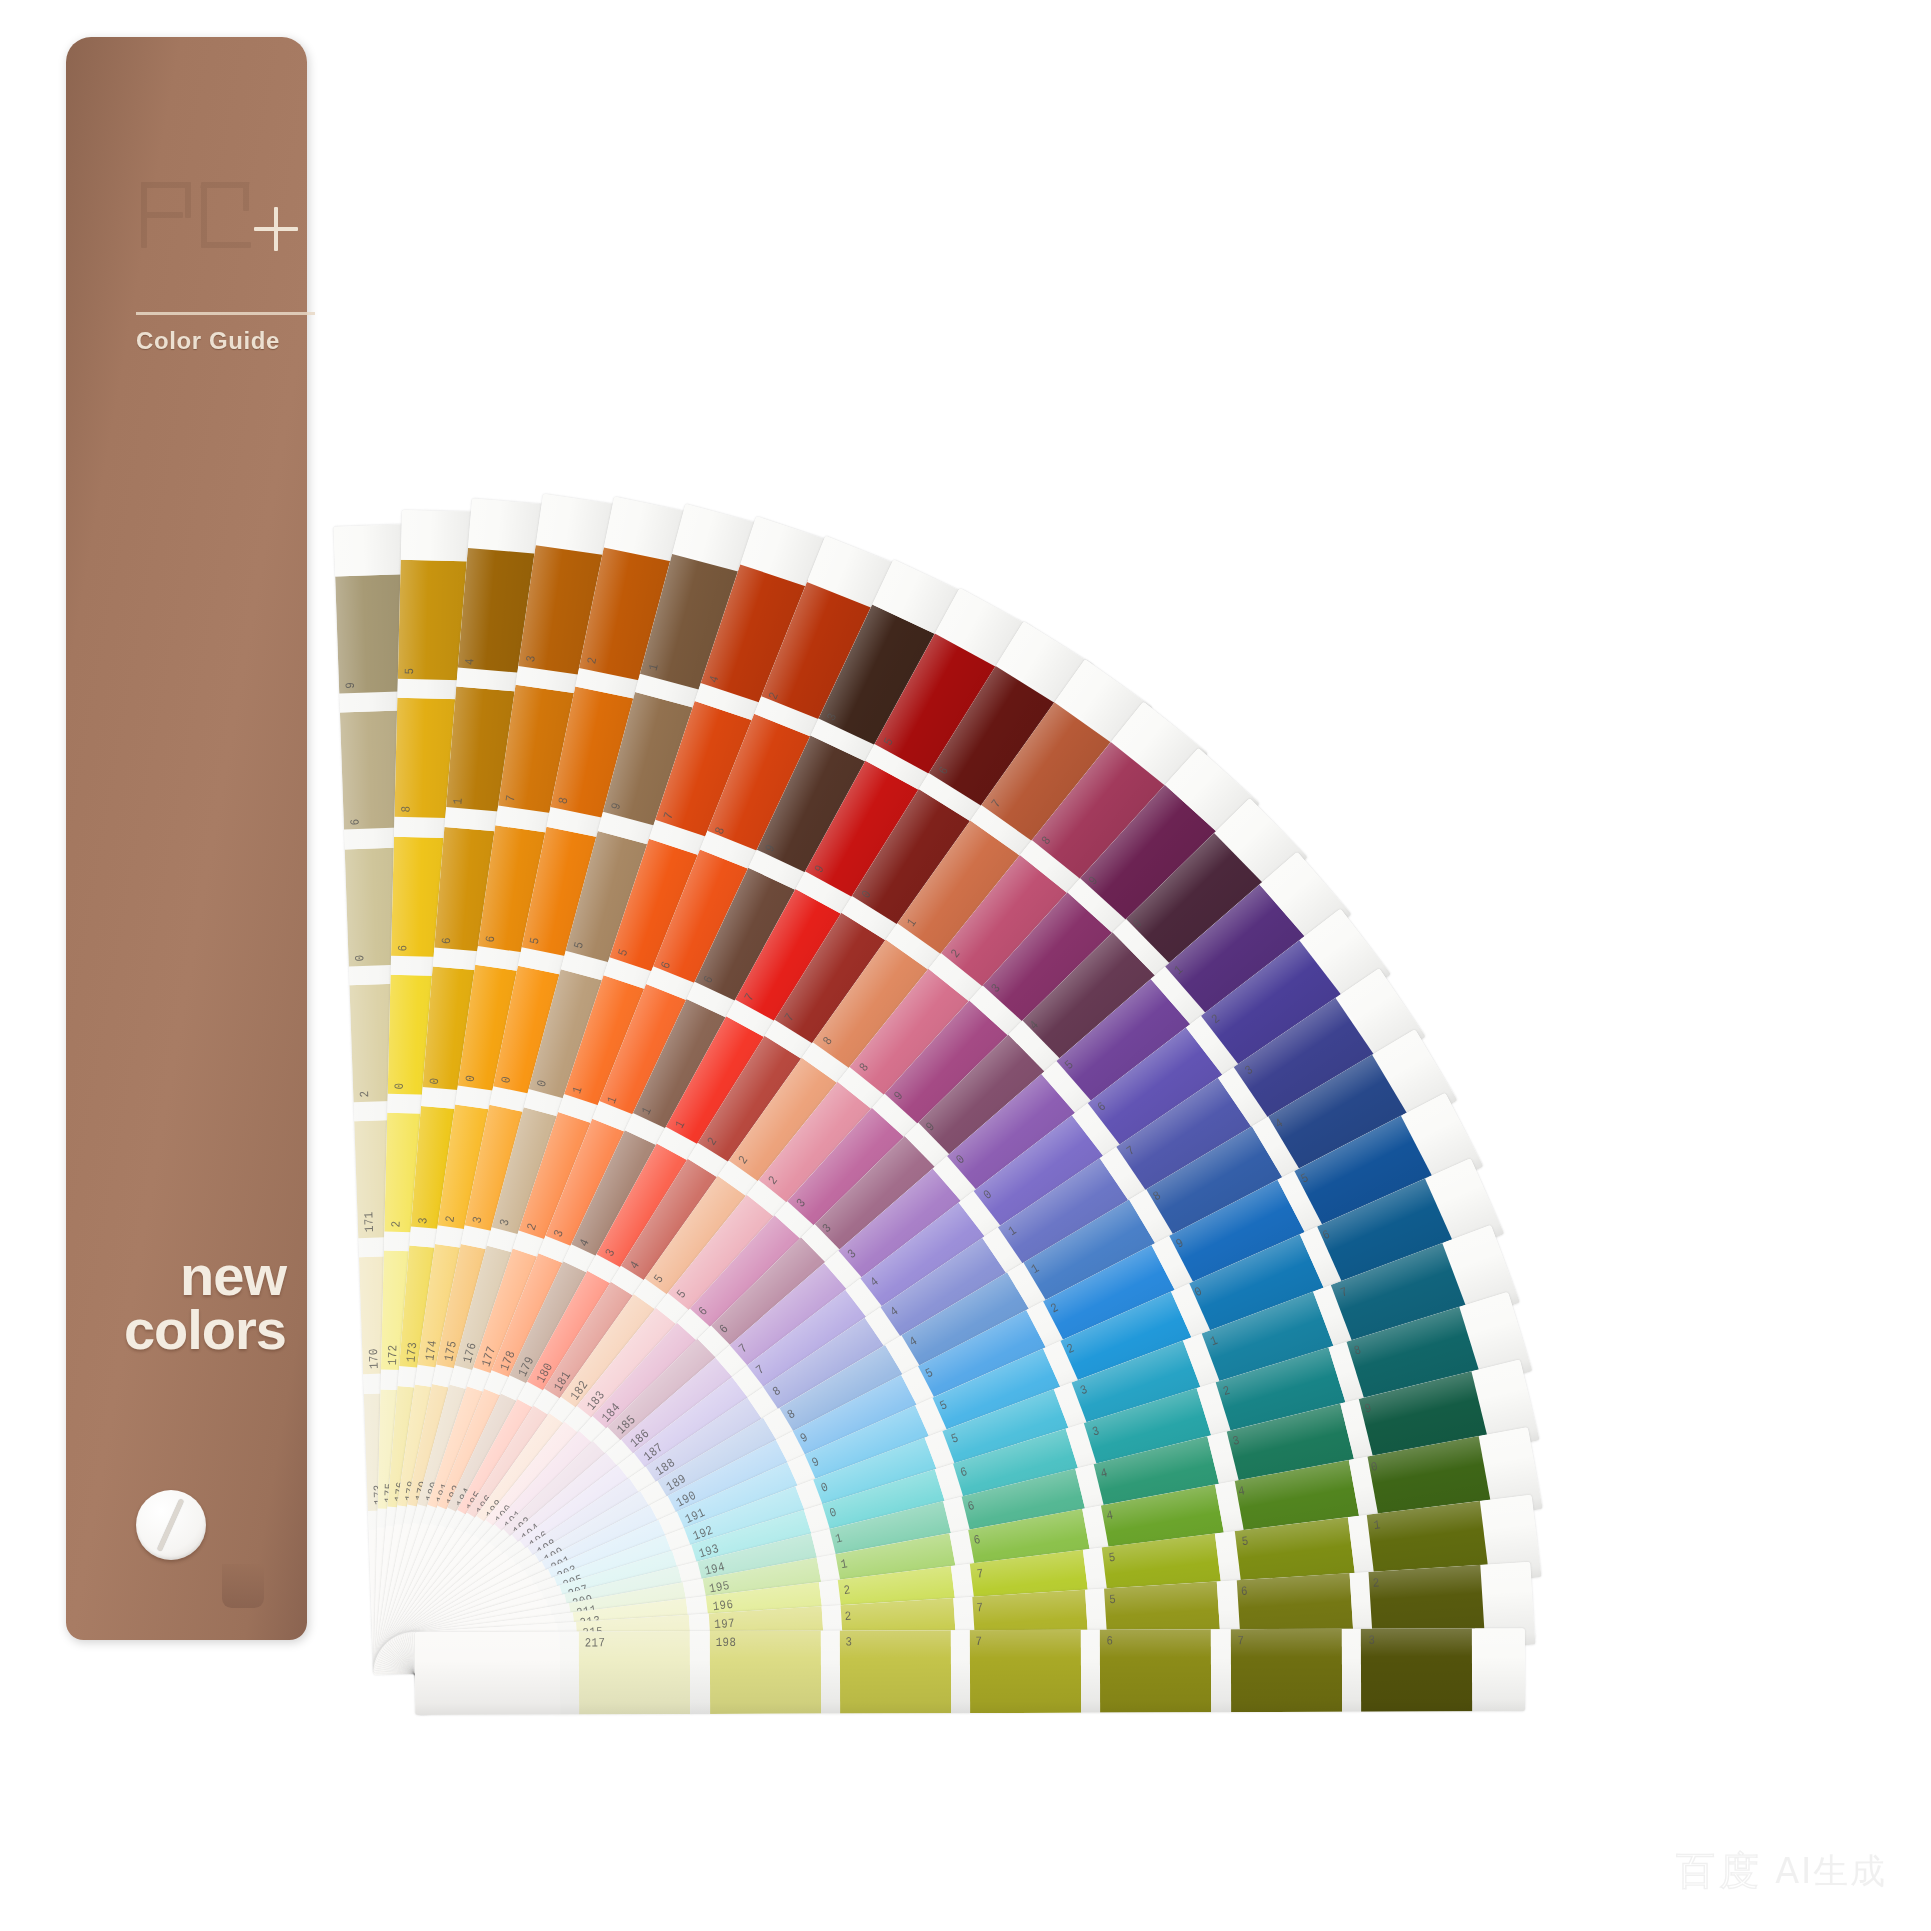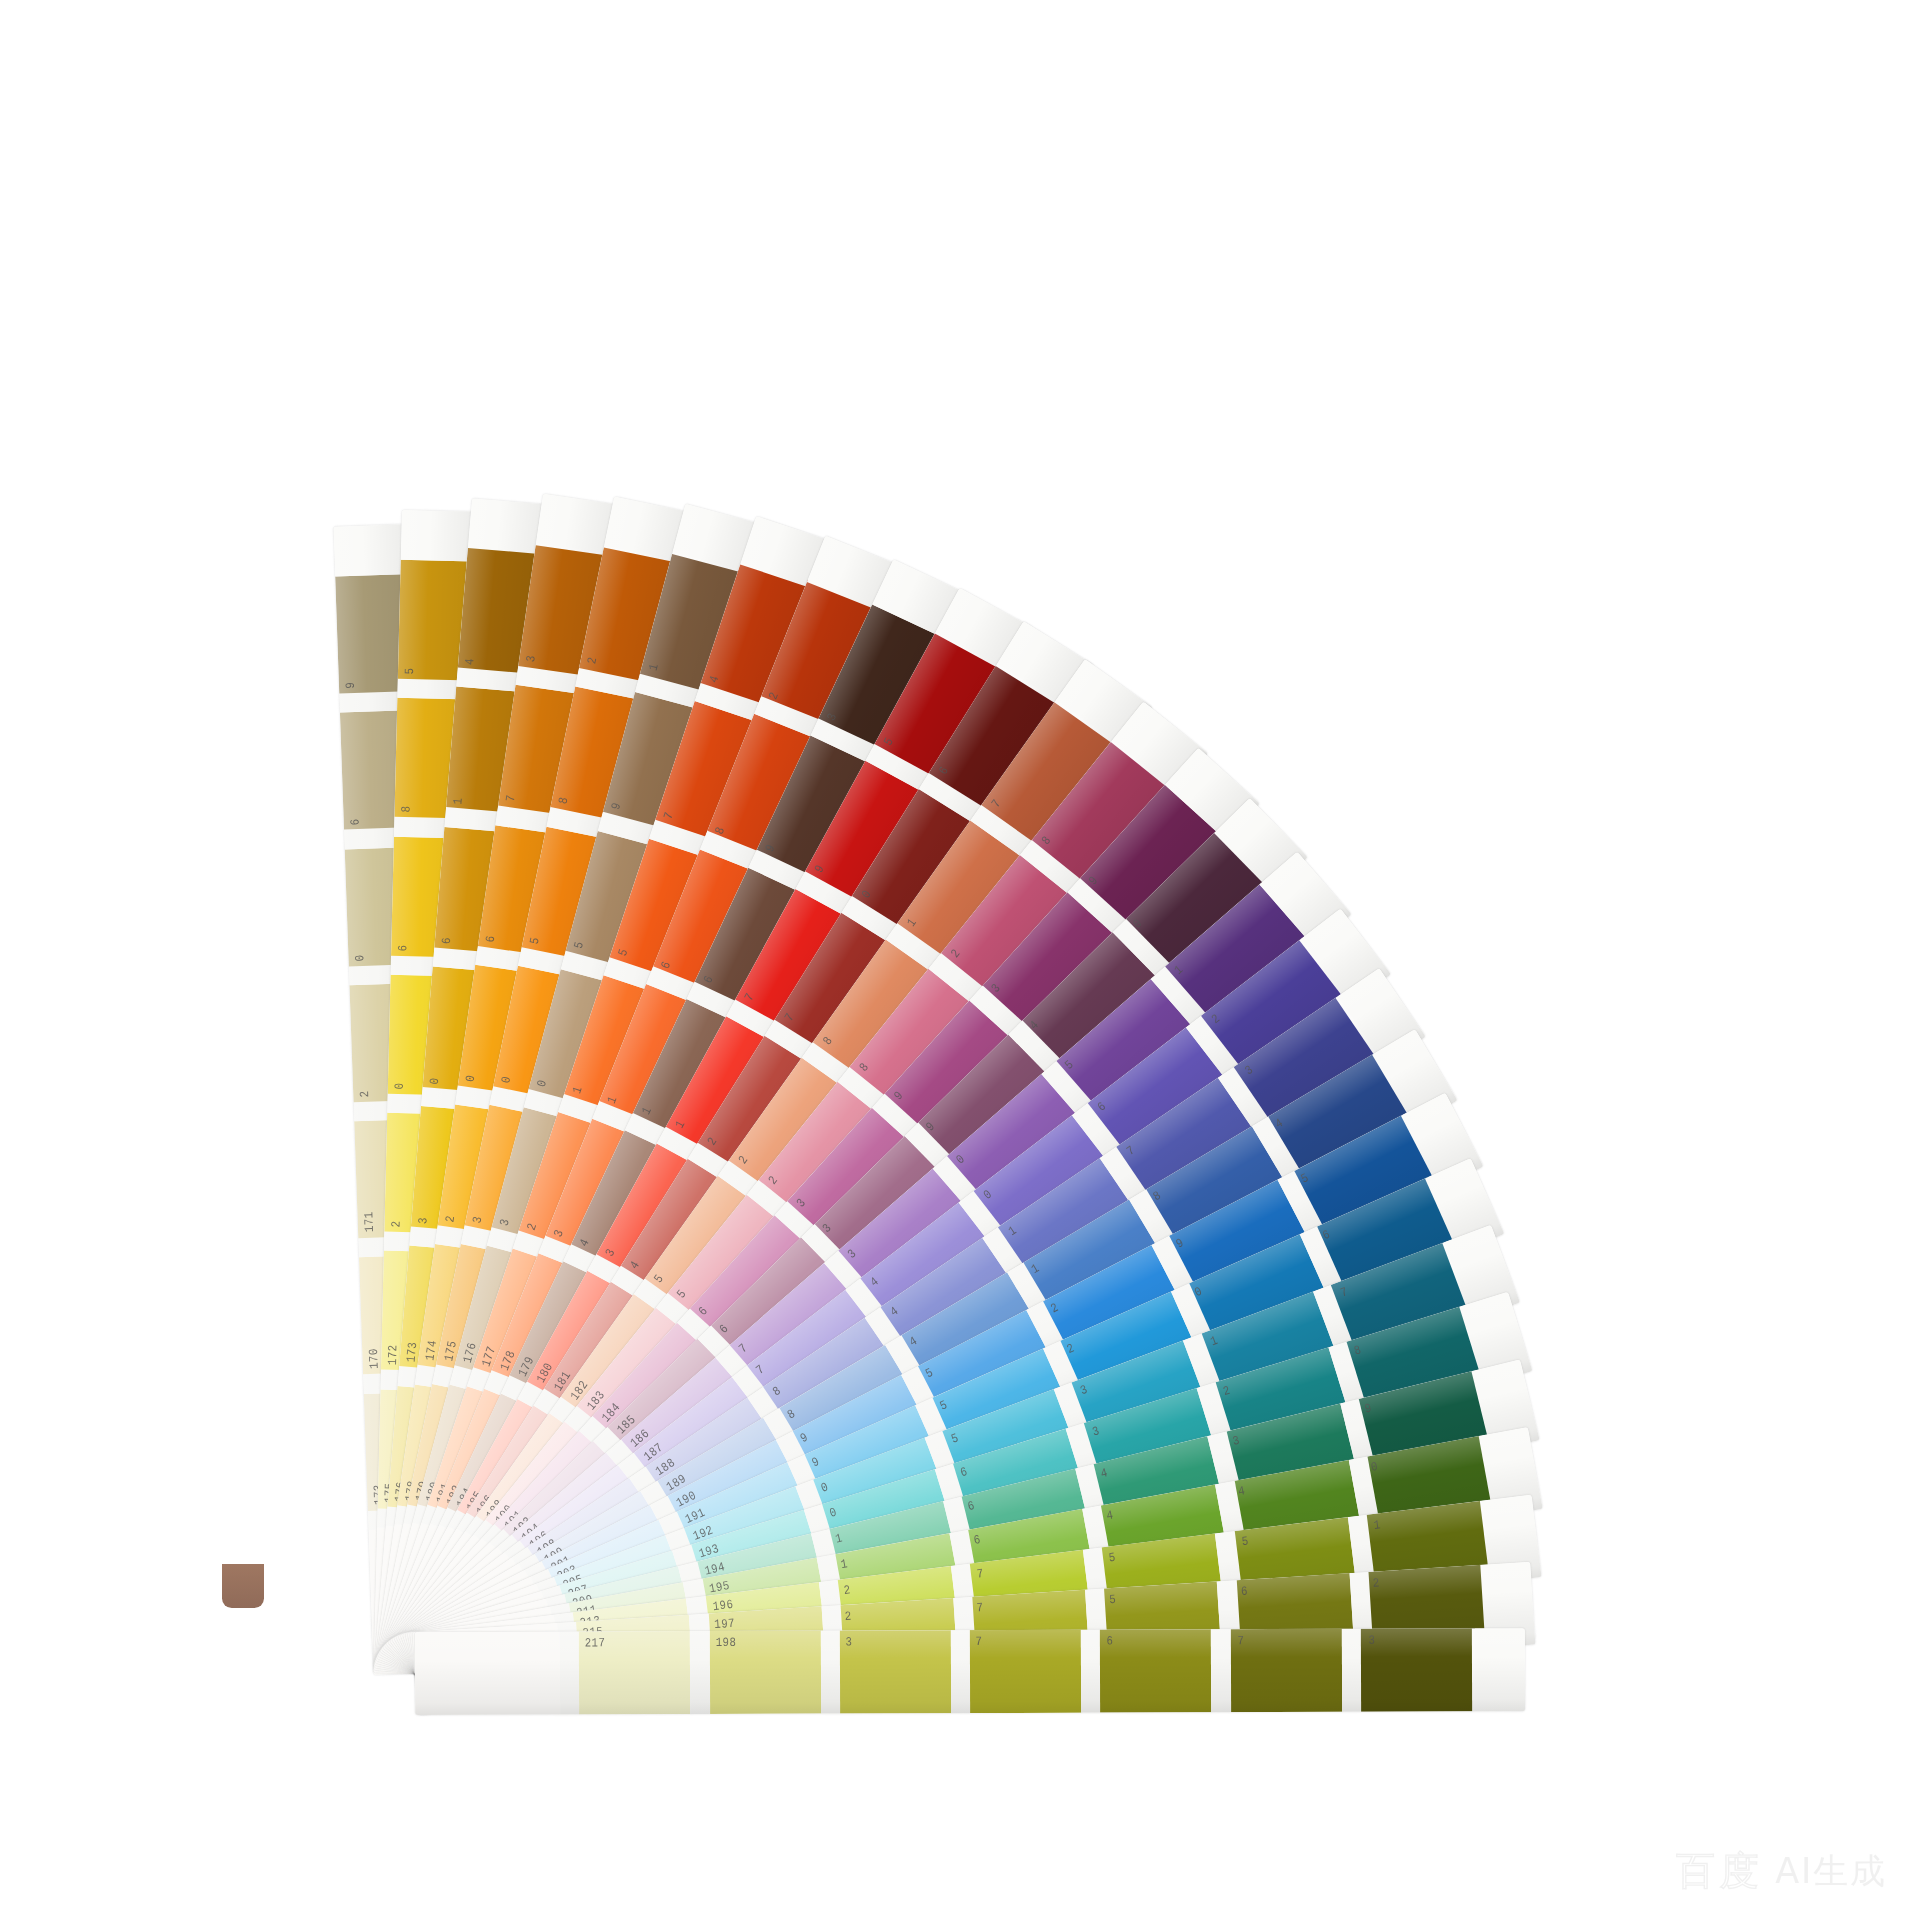--- a/index.html
+++ b/index.html
@@ -1066,20 +1066,45 @@
         <div class="lbl" style="left: 299px;">198</div>
         <div class="lbl" style="left: 430px;">3</div>
         <div class="lbl" style="left: 560px;">7</div>
         <div class="lbl" style="left: 691px;">6</div>
         <div class="lbl" style="left: 822px;">7</div>
         <div class="lbl" style="left: 953px;">3</div>
         <div class="shade"></div>
       </div>
     </div>
 
+  <div id="cover">
+    <div id="cover-logo">
+      <div class="lg" style="left:0;top:0;width:5.8px;height:66px"></div>
+      <div class="lg" style="left:0;top:0;width:50px;height:5.8px"></div>
+      <div class="lg" style="left:0;top:30px;width:42px;height:5.8px"></div>
+      <div class="lg" style="left:44px;top:0;width:5.8px;height:36px"></div>
+      <div class="lg" style="left:60px;top:0;width:5.8px;height:66px"></div>
+      <div class="lg" style="left:60px;top:0;width:48px;height:5.8px;transform:skewX(-18deg)"></div>
+      <div class="lg" style="left:102px;top:0;width:5.8px;height:29px"></div>
+      <div class="lg" style="left:60px;top:60px;width:50px;height:5.8px"></div>
+    </div>
+    <div id="cover-plus">
+        <i class="h"></i>
+        <i class="v"></i>
+      </div>
+    <div id="cover-rule"></div>
+    <div id="cover-sub">Color Guide</div>
+    <div id="cover-title">
+      <div>new</div>
+      <div>colors</div>
+    </div>
+    <div id="cover-screw">
+        <div class="slot"></div>
+      </div>
+  </div>
   <div id="cover-tab"></div>
 
   <div id="refl-floor"></div>
 
   <div id="watermark">
     <span class="wm-cn">百度</span>
     <span class="wm-ai">AI生成</span>
   </div>
 </div>
 

